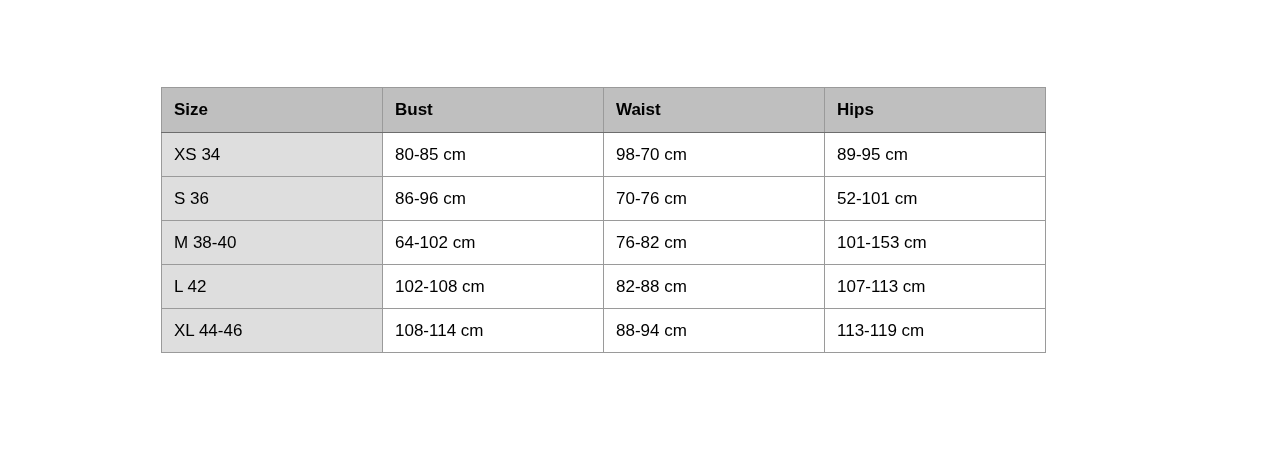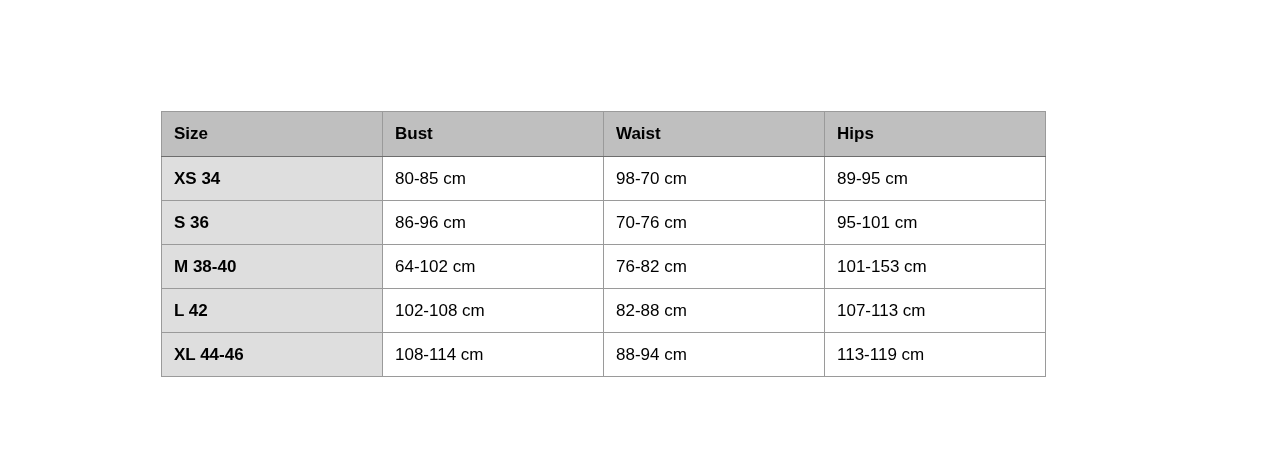--- a/index.html
+++ b/index.html
@@ -19,21 +19,20 @@
     position: absolute;
     left: 161px;
     top: 87px;
     width: 884px;
   }
   table.size-chart {
     border-collapse: collapse;
     width: 884px;
     table-layout: fixed;
     background: #0ea5e9;
-    margin-top: 24px;
   }
   table.size-chart col.col-size   { width: 221px; }
   table.size-chart col.col-bust   { width: 221px; }
   table.size-chart col.col-waist  { width: 221px; }
   table.size-chart col.col-hips   { width: 221px; }
 
   table.size-chart th,
   table.size-chart td {
     border: 1px solid #9a9a9a;
     padding: 0 12px;
@@ -46,21 +45,21 @@
   }
   table.size-chart thead th {
     background: #bfbfbf;
     font-weight: bold;
     border-color: #9a9a9a;
     border-bottom: 1px solid #6d6d6d;
     height: 45px;
   }
   table.size-chart tbody td.cell-size {
     background: #dedede;
-    font-weight: bold;
+    font-weight: normal;
   }
   table.size-chart tbody td.cell-value {
     background: #ffffff;
     font-weight: normal;
   }
 </style>
 </head>
 <body>
 
 <div id="size-chart-wrapper">
@@ -83,21 +82,21 @@
       <tr>
         <td class="cell-size">XS 34</td>
         <td class="cell-value">80-85 cm</td>
         <td class="cell-value">98-70 cm</td>
         <td class="cell-value">89-95 cm</td>
       </tr>
       <tr>
         <td class="cell-size">S 36</td>
         <td class="cell-value">86-96 cm</td>
         <td class="cell-value">70-76 cm</td>
-        <td class="cell-value">95-101 cm</td>
+        <td class="cell-value">52-101 cm</td>
       </tr>
       <tr>
         <td class="cell-size">M 38-40</td>
         <td class="cell-value">64-102 cm</td>
         <td class="cell-value">76-82 cm</td>
         <td class="cell-value">101-153 cm</td>
       </tr>
       <tr>
         <td class="cell-size">L 42</td>
         <td class="cell-value">102-108 cm</td>

